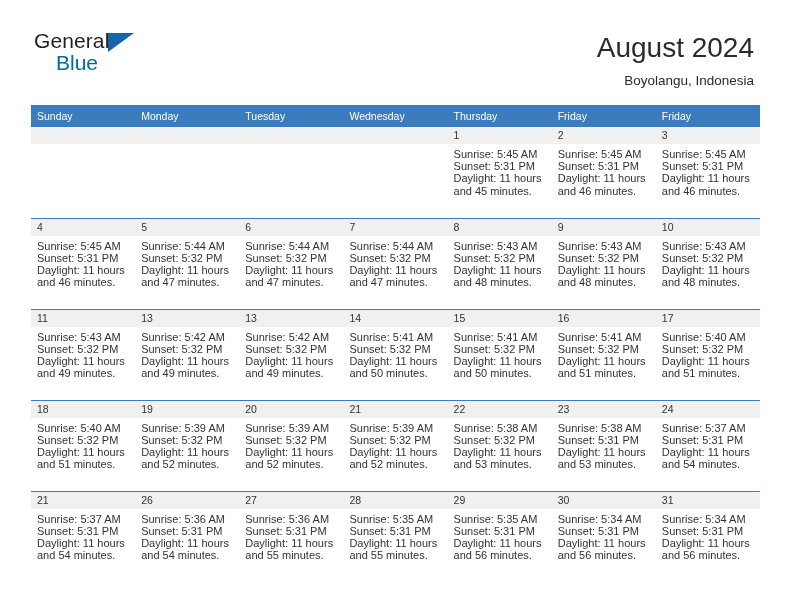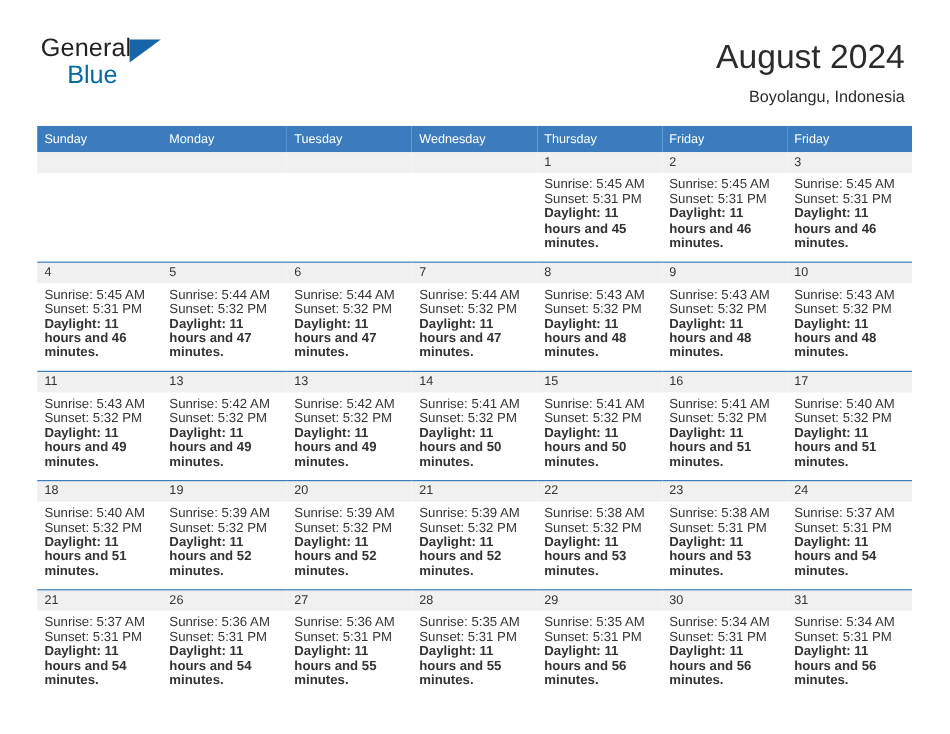--- a/index.html
+++ b/index.html
@@ -129,21 +129,20 @@
     font-size: 11px;
     line-height: 12.2px;
     color: #333333;
   }
   .details span {
     display: block;
     white-space: nowrap;
   }
   .details .daylight {
     white-space: normal;
-    font-weight: bold;
   }
 </style>
 </head>
 <body>
 
 <div class="page">
 
   <div class="header">
 
     <div class="logo">

